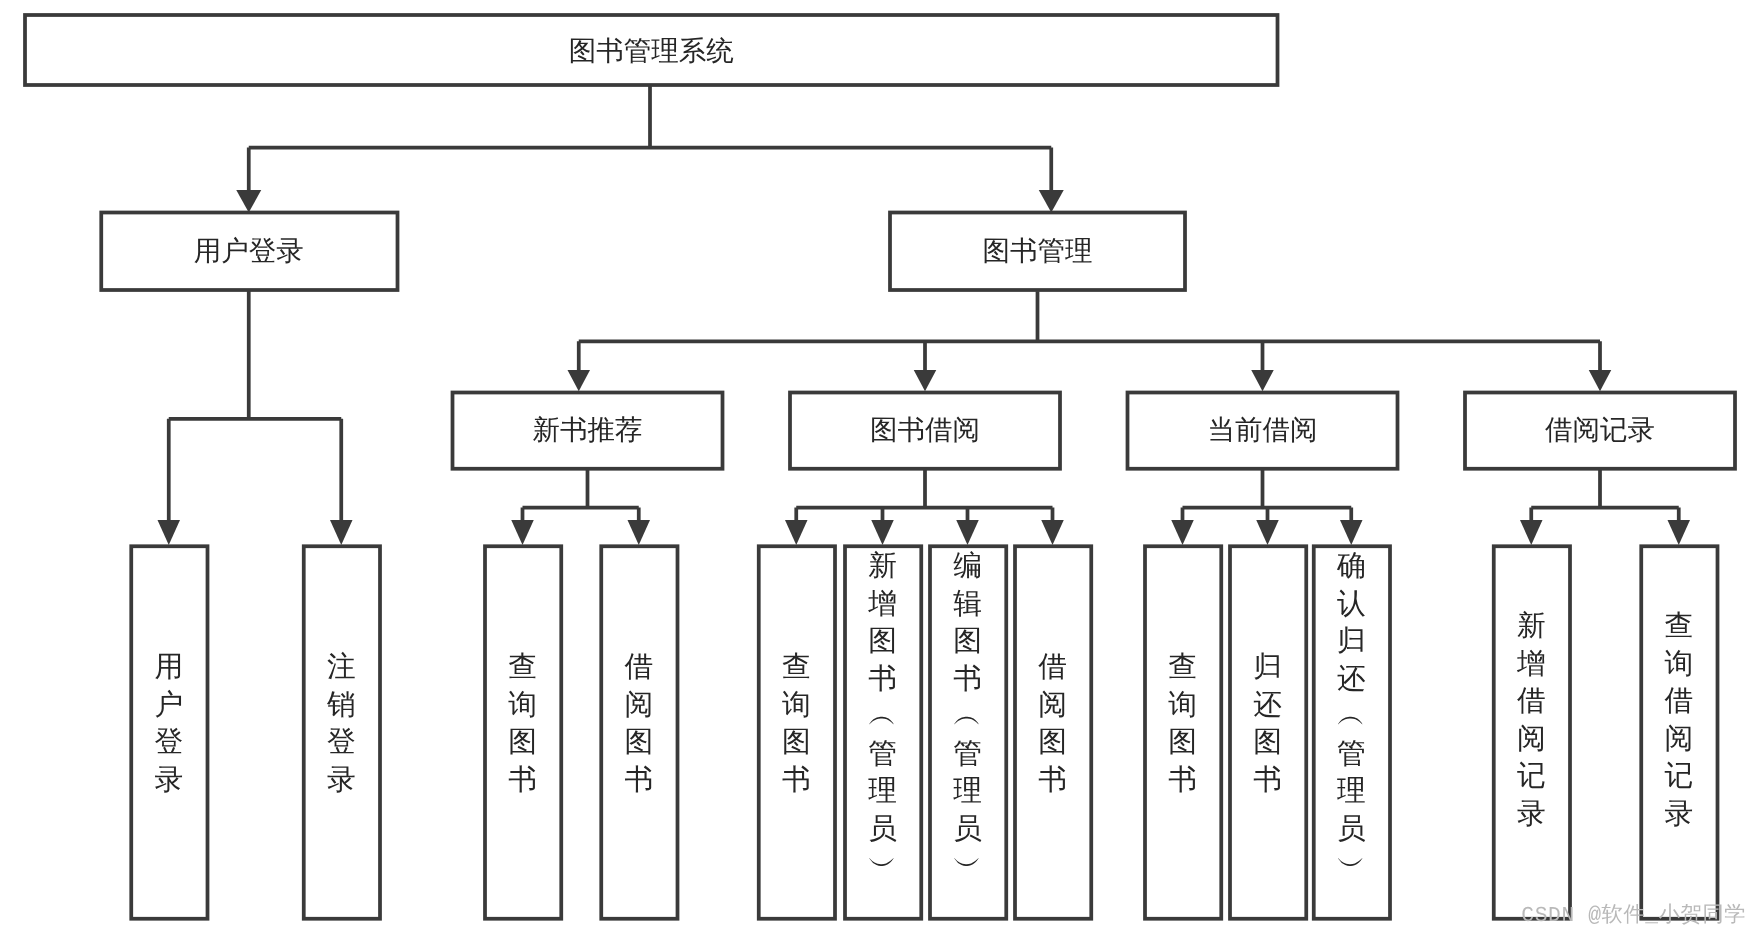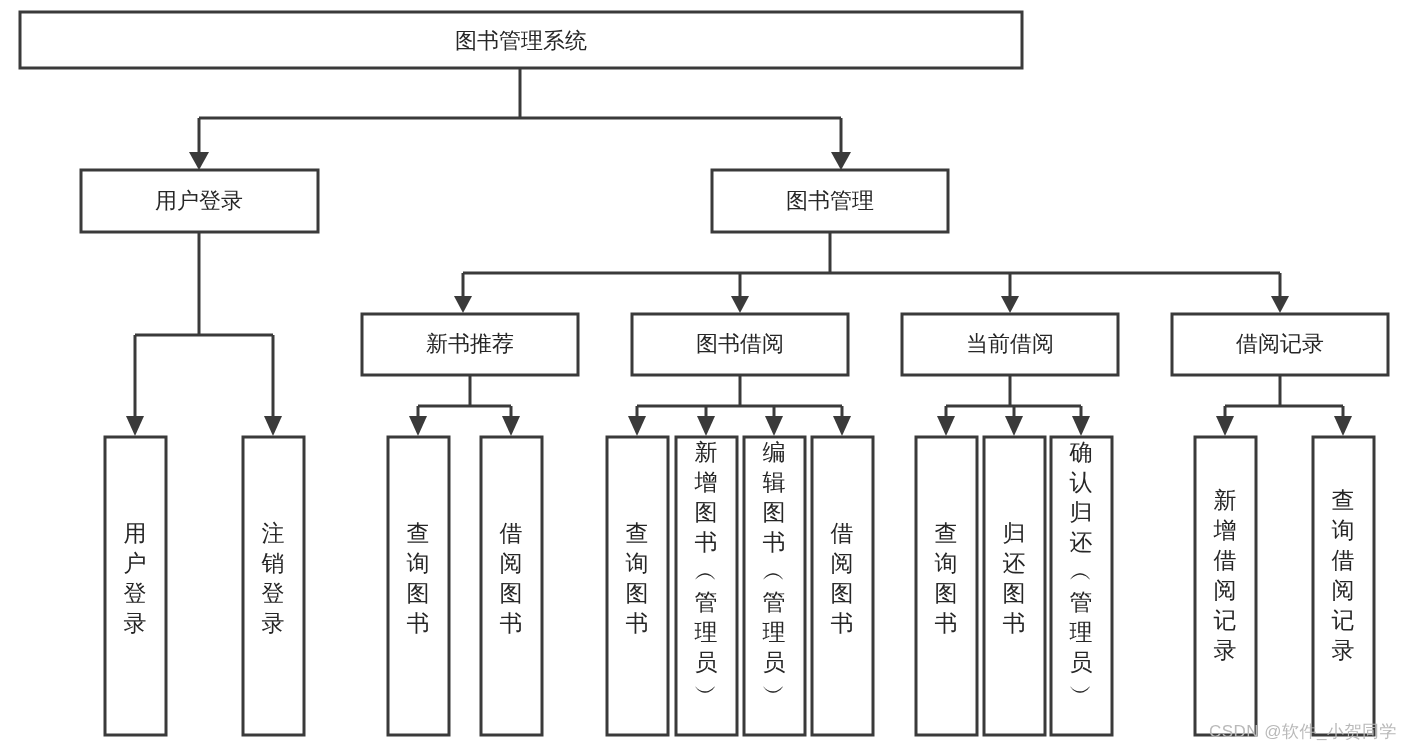--- a/index.html
+++ b/index.html
@@ -34,21 +34,21 @@
     stroke-width:3;
     fill:none;
     stroke-linecap:butt;
   }
   .arrow-head{fill:#3a3a3a;stroke:none;}
   .watermark{
     position:absolute;
     right:8px;bottom:4px;
     color:#b9b9b9;
     font-size:17px;
-    font-family:Liberation Sans, sans-serif;
+    font-family:Liberation Mono, monospace;
     letter-spacing:0.5px;
     white-space:nowrap;
     pointer-events:none;
   }
 </style>
 </head>
 <body>
 
 <div id="diagram-root">
 

